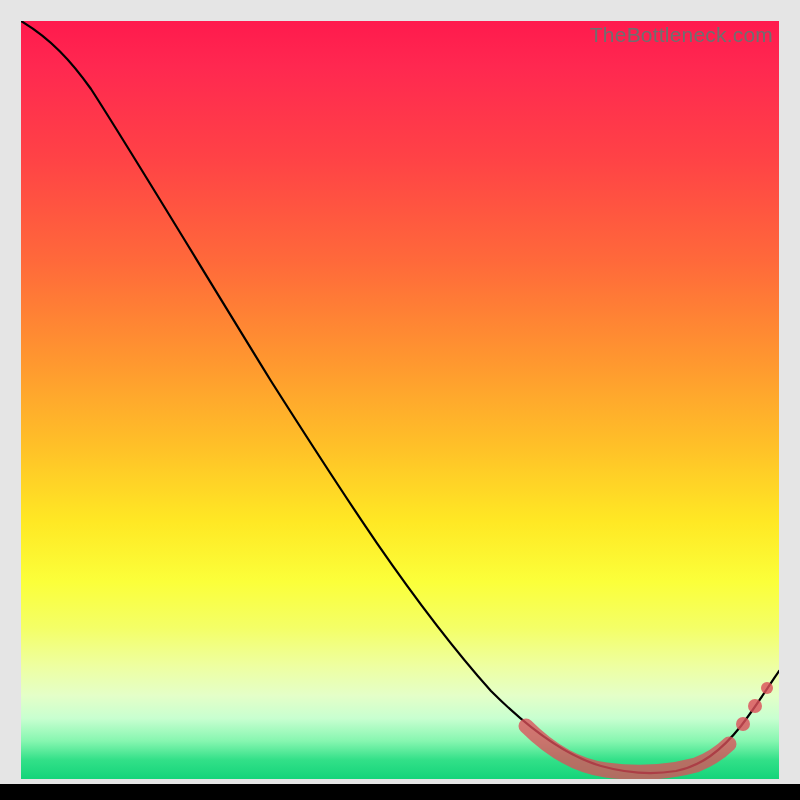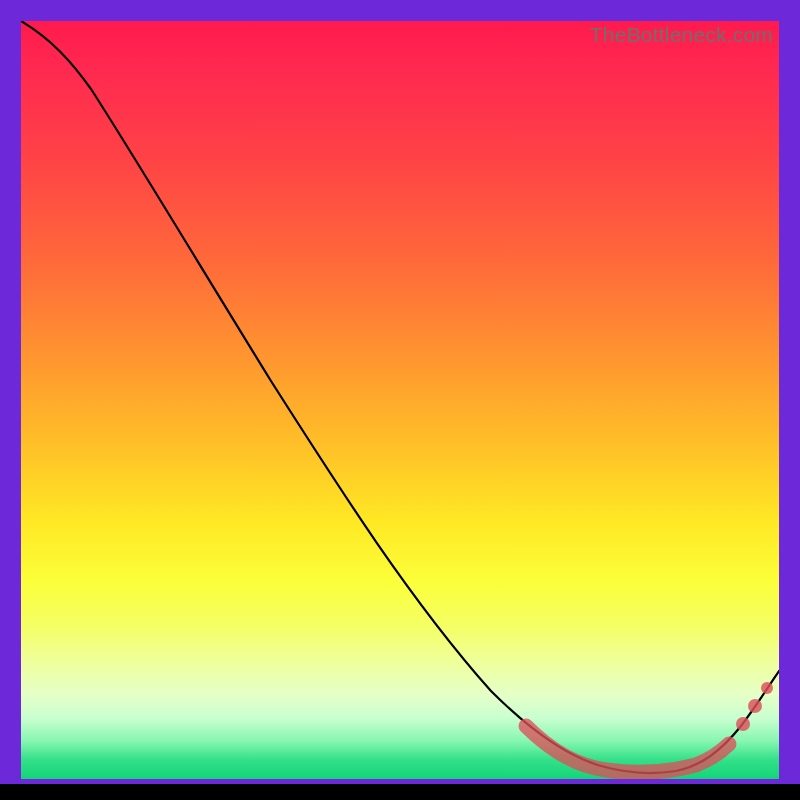--- a/index.html
+++ b/index.html
@@ -8,21 +8,21 @@
     width: 800px;
     height: 800px;
     background: #000;
     overflow: hidden;
     font-family: Arial, Helvetica, sans-serif;
   }
   .frame {
     position: relative;
     width: 800px;
     height: 784px;
-    background: #6d28d9;
+    background: #e5e5e5;
     text-align: right;
   }
   .plot {
     position: absolute;
     left: 21px;
     top: 21px;
     width: 758px;
     height: 758px;
     
     background: linear-gradient(

